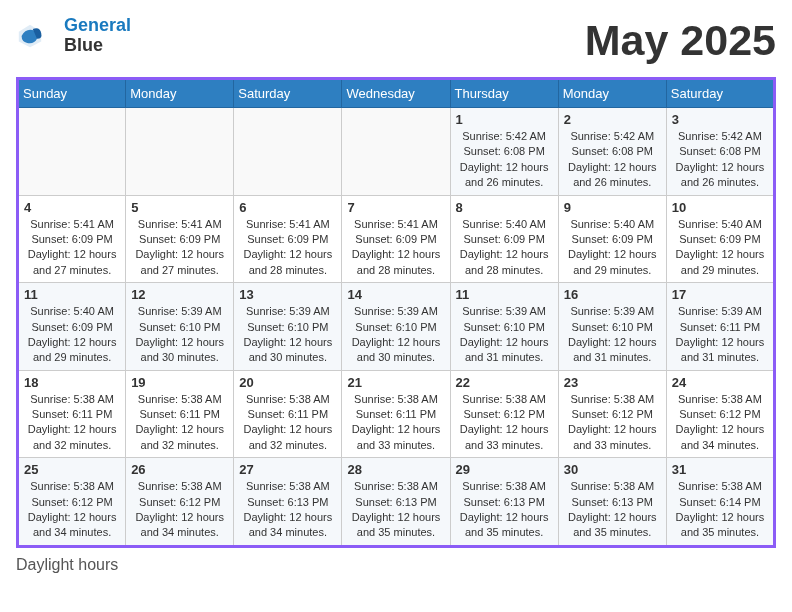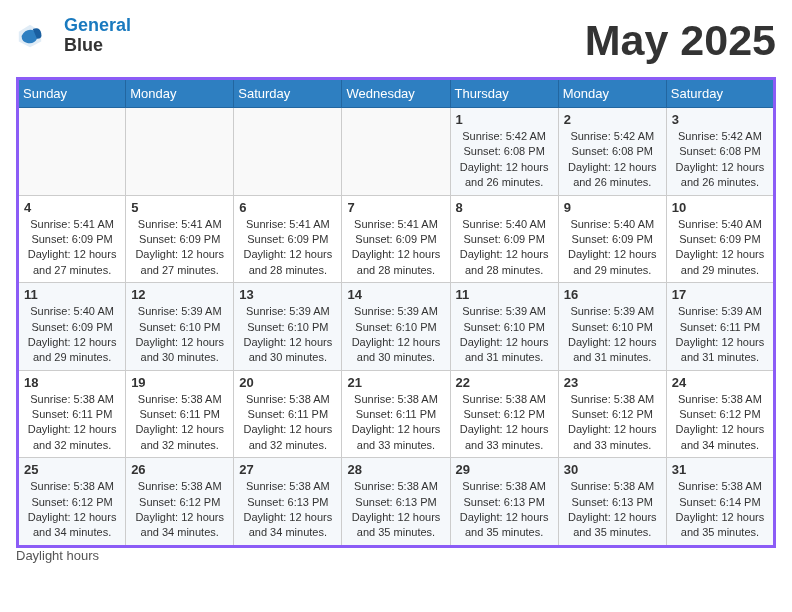--- a/index.html
+++ b/index.html
@@ -85,21 +85,22 @@
     .day-info {
       font-size: 11px;
       line-height: 1.4;
       color: #333;
       text-align: center;
     }
     .empty {
       background: #f9f9f9 !important;
     }
     .footer-note {
-      font-size: 13px;
+      margin-top: 8px;
+      font-size: 16px;
       color: #555;
     }
   </style>
 </head>
 <body>
 
 <div class="header">
   <div class="logo">
     <svg class="logo-icon" viewBox="0 0 40 40">
       <polygon points="20,4 36,14 36,28 20,36 4,28 4,14" fill="#2e7fc1" opacity="0.15"></polygon>

